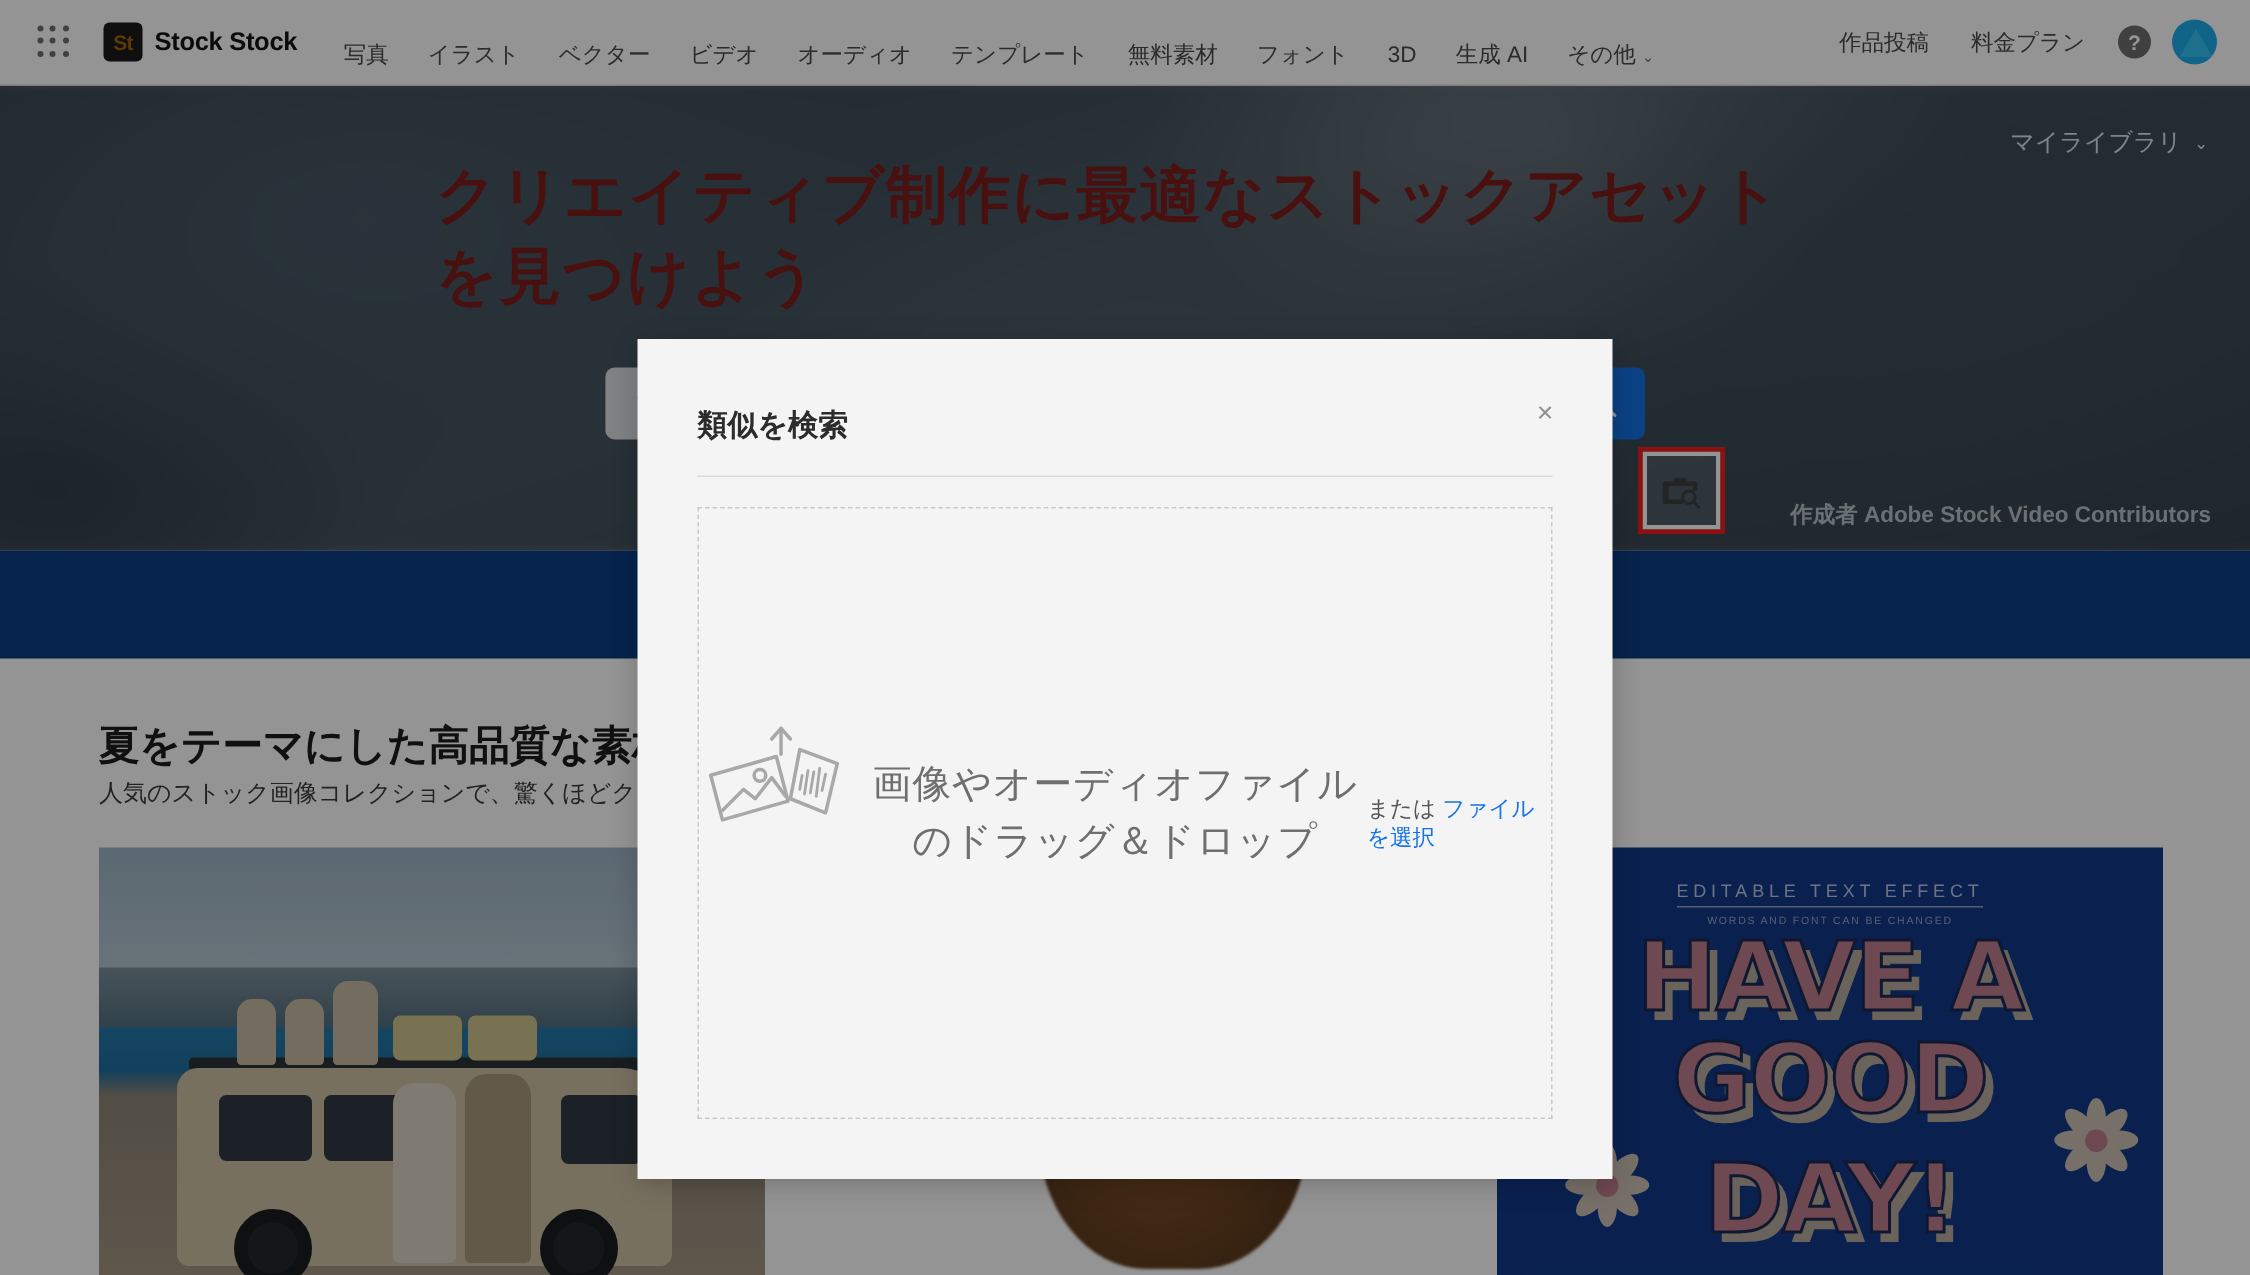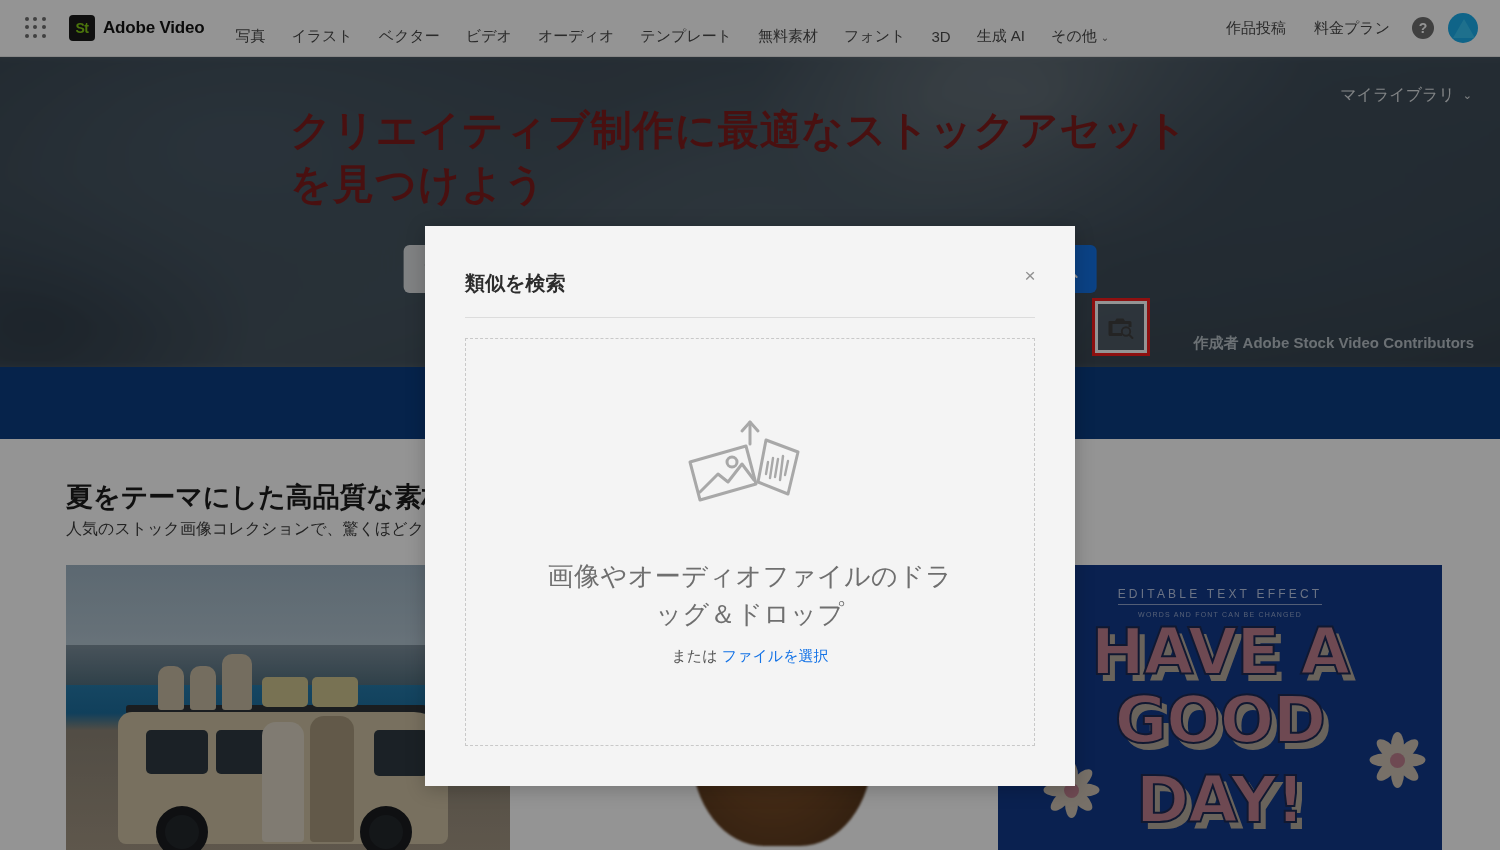--- a/index.html
+++ b/index.html
@@ -17,21 +17,21 @@
     background: #ffffff; display: flex; align-items: center;
     border-bottom: 1px solid #e8e8e8; z-index: 40;
   }
   .appgrid { width: 26px; height: 26px; margin-left: 23px; display: grid;
     grid-template-columns: repeat(3, 1fr); grid-template-rows: repeat(3, 1fr);
     gap: 3px; padding: 2px; cursor: pointer; }
   .appgrid i { display: block; width: 4px; height: 4px; border-radius: 50%; background: #6e6e6e; }
   .brand { display: flex; align-items: center; margin-left: 20px; cursor: pointer; }
   .brand-mark {
     width: 26px; height: 26px; background: #1a1a1a; border-radius: 4px;
-    color: #84cc16; font-weight: bold; font-size: 14px;
+    color: #a16207; font-weight: bold; font-size: 14px;
     display: flex; align-items: center; justify-content: center; letter-spacing: -0.5px;
   }
   .brand-name { margin-left: 8px; font-size: 17px; font-weight: bold; color: #131313; letter-spacing: -0.2px; }
   .gnav { display: flex; align-items: center; margin-left: 18px; gap: 0px; }
   .gnav a {
     font-size: 15px; color: #4b4b4b; text-decoration: none;
     padding: 6px 13px; white-space: nowrap; cursor: pointer; margin-top: 16px;
   }
   .gnav .caret { font-size: 10px; margin-left: 4px; color: #6e6e6e; }
   .gright { margin-left: auto; display: flex; align-items: center; padding-right: 22px; gap: 0; }
@@ -198,21 +198,21 @@
   }
   .modal-title { position: absolute; left: 40px; top: 44px; font-size: 20px; font-weight: bold; color: #2c2c2c; }
   .modal-close {
     position: absolute; right: 32px; top: 36px; width: 26px; height: 26px;
     display: flex; align-items: center; justify-content: center;
     font-size: 19px; color: #909090; cursor: pointer; line-height: 1;
   }
   .modal-divider { position: absolute; left: 40px; top: 91px; width: 570px; height: 1px; background: #dcdcdc; }
   .dropzone {
     position: absolute; left: 40px; top: 112px; width: 570px; height: 408px;
-    border: 1px dashed #c9c9c9; display: flex; flex-direction: column;
+    border: 1px dashed #c9c9c9; display: flex; flex-direction: row;
     align-items: center; justify-content: center; cursor: pointer;
   }
   .dz-icon { width: 140px; height: 96px; margin-bottom: 44px; }
   .dz-text {
     width: 430px; text-align: center; font-size: 26px; color: #6f6f6f;
     line-height: 1.45; letter-spacing: .5px;
   }
   .dz-sub { margin-top: 14px; font-size: 15px; color: #555; }
   .dz-sub a { color: #1473e6; text-decoration: none; cursor: pointer; }
 </style>
@@ -228,21 +228,21 @@
         <i></i>
         <i></i>
         <i></i>
         <i></i>
         <i></i>
         <i></i>
         <i></i>
     </div>
     <div class="brand">
       <div class="brand-mark">St</div>
-      <div class="brand-name">Adobe Video</div>
+      <div class="brand-name">Stock Stock</div>
     </div>
     <nav class="gnav">
       <a><span>写真</span></a>
       <a><span>イラスト</span></a>
       <a><span>ベクター</span></a>
       <a><span>ビデオ</span></a>
       <a><span>オーディオ</span></a>
       <a><span>テンプレート</span></a>
       <a><span>無料素材</span></a>
       <a><span>フォント</span></a>

